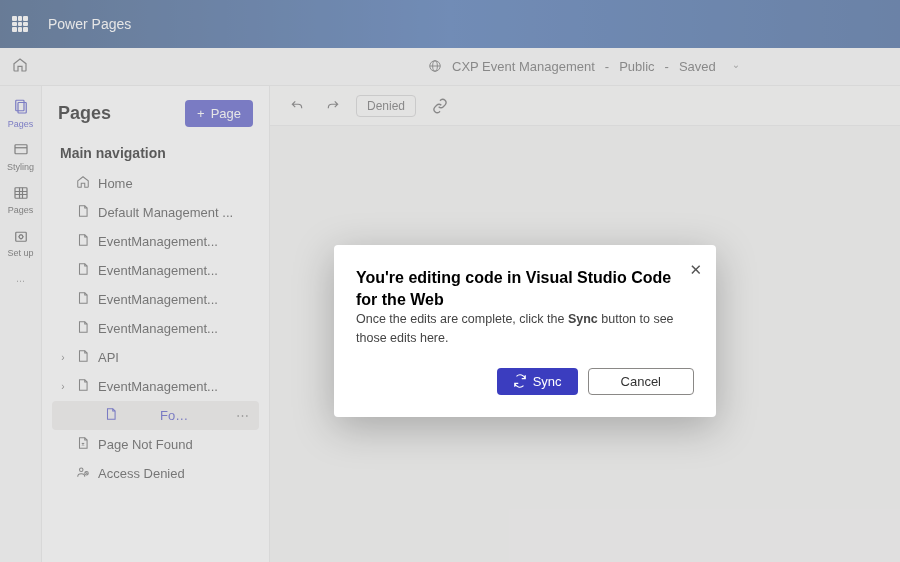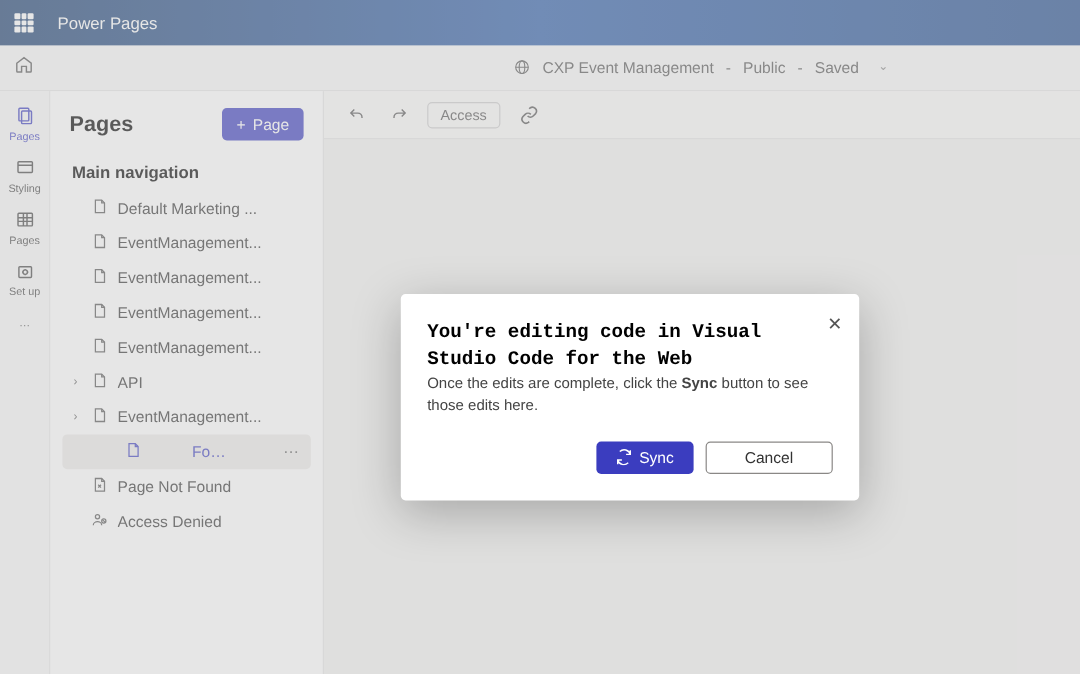--- a/index.html
+++ b/index.html
@@ -1,20 +1,20 @@
 <!DOCTYPE html>
 <html><head>
   <meta charset="utf-8">
   <style>
     * { box-sizing: border-box; margin: 0; padding: 0; font-family: "Segoe UI", sans-serif; }
     body { width: 900px; height: 562px; overflow: hidden; position: relative; background: #f8f8f8; }
     
     
     .header {
-      height: 38px;
+      height: 48px;
       background: linear-gradient(90deg, #1a3d6e 0%, #2a5ba8 50%, #1f4a8c 100%);
       display: flex;
       align-items: center;
       padding: 0 12px;
       color: white;
     }
     .waffle {
       width: 16px; height: 16px;
       display: grid; grid-template-columns: repeat(3, 1fr); grid-template-rows: repeat(3, 1fr); gap: 1px;
       margin-right: 20px;
@@ -154,21 +154,21 @@
       padding-top: 100px;
     }
     .modal {
       background: white;
       width: 382px;
       border-radius: 4px;
       box-shadow: 0 10px 40px rgba(0,0,0,0.25);
       padding: 22px;
       position: relative;
     }
-    .modal-title { font-size: 16px; font-weight: 600; padding-right: 20px; line-height: 1.35; font-family: Liberation Mono, monospace; }
+    .modal-title { font-size: 16px; font-weight: 600; padding-right: 20px; line-height: 1.35; }
     .modal-close { position: absolute; top: 16px; right: 14px; background: none; border: none; cursor: pointer; font-size: 15px; color: #555; }
     .modal-body { font-size: 12.5px; color: #444; line-height: 1.5; margin-bottom: 20px; }
     .modal-body b { font-weight: 600; }
     .modal-actions { display: flex; justify-content: flex-end; gap: 10px; }
     .btn-primary {
       background: #3b3dbf;
       color: white;
       border: none;
       padding: 6px 16px;
       border-radius: 4px;
@@ -272,24 +272,31 @@
         <span>Page</span>
       </button>
     </div>
 
     <div class="section-heading">Main navigation</div>
 
     <div id="main-nav-list">
         <div class="tree-item">
           <span class="spacer"></span>
           <span><svg viewBox="0 0 24 24" fill="none" stroke="#555" stroke-width="1.8">
-              <path d="M6 3h9l4 4v14H6z"></path>
-              <path d="M15 3v4h4"></path>
-            </svg></span>
-          <span class="lbl">Default Marketing ...</span>
+              <path d="M3 10l9-7 9 7v10a1 1 0 0 1-1 1h-5v-7h-6v7H4a1 1 0 0 1-1-1z"></path>
+            </svg></span>
+          <span class="lbl">Home</span>
+        </div>
+        <div class="tree-item">
+          <span class="spacer"></span>
+          <span><svg viewBox="0 0 24 24" fill="none" stroke="#555" stroke-width="1.8">
+              <path d="M6 3h9l4 4v14H6z"></path>
+              <path d="M15 3v4h4"></path>
+            </svg></span>
+          <span class="lbl">Default Management ...</span>
         </div>
         <div class="tree-item">
           <span class="spacer"></span>
           <span><svg viewBox="0 0 24 24" fill="none" stroke="#555" stroke-width="1.8">
               <path d="M6 3h9l4 4v14H6z"></path>
               <path d="M15 3v4h4"></path>
             </svg></span>
           <span class="lbl">EventManagement...</span>
         </div>
         <div class="tree-item">
@@ -373,21 +380,21 @@
         <svg width="14" height="14" viewBox="0 0 24 24" fill="none" stroke="currentColor" stroke-width="2">
             <path d="M9 14L4 9l5-5M4 9h10a6 6 0 0 1 6 6v1"></path>
           </svg>
       </button>
       <button class="tb-btn">
         <svg width="14" height="14" viewBox="0 0 24 24" fill="none" stroke="currentColor" stroke-width="2">
             <path d="M15 14l5-5-5-5M20 9H10a6 6 0 0 0-6 6v1"></path>
           </svg>
       </button>
       <button class="tb-btn tb-preview">
-        <span>Access</span>
+        <span>Denied</span>
       </button>
       <button class="tb-btn">
         <svg width="16" height="16" viewBox="0 0 24 24" fill="none" stroke="currentColor" stroke-width="2">
             <path d="M10 13a5 5 0 0 0 7 0l3-3a5 5 0 0 0-7-7l-1 1M14 11a5 5 0 0 0-7 0l-3 3a5 5 0 0 0 7 7l1-1"></path>
           </svg>
       </button>
     </div>
   </div>
 
 </div>

